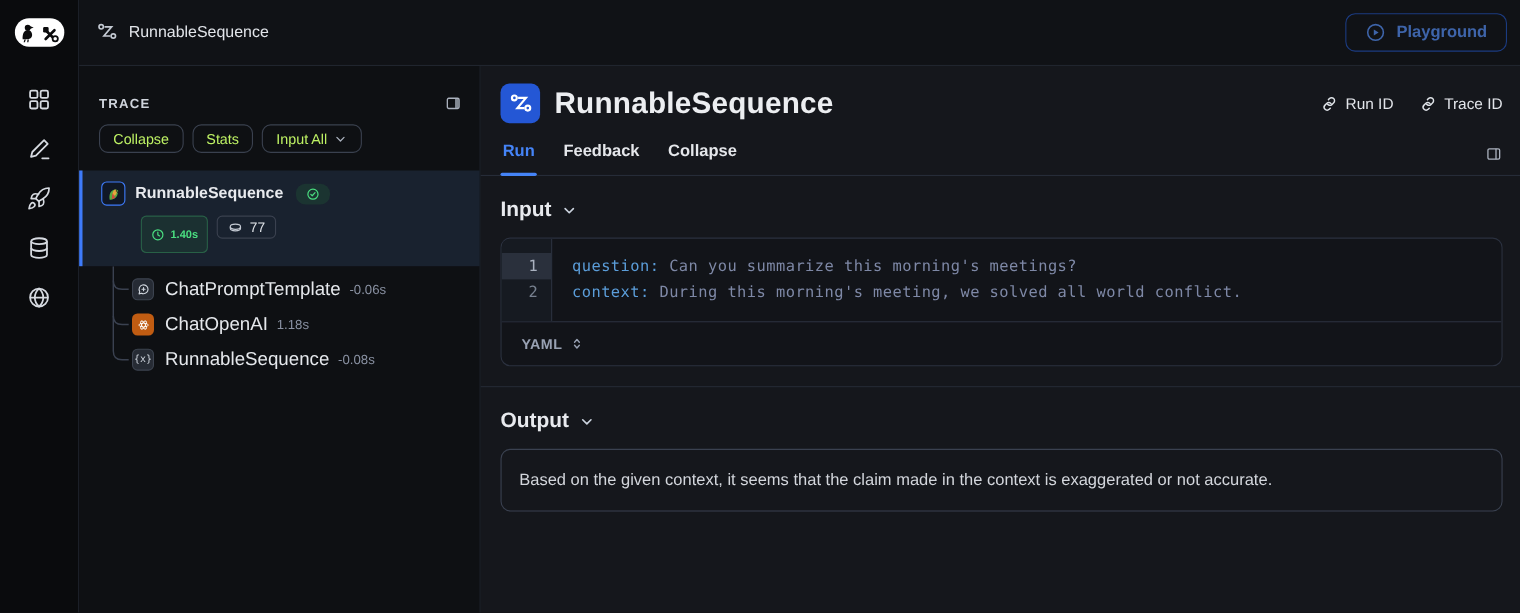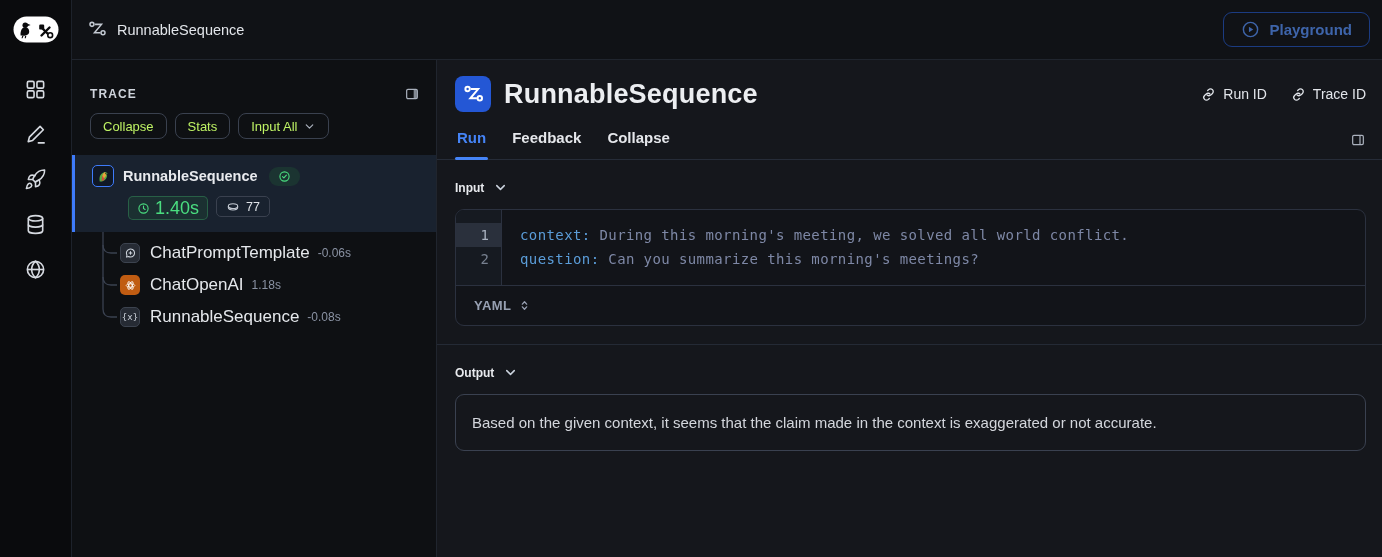--- a/index.html
+++ b/index.html
@@ -47,22 +47,22 @@
 
   .root-block { margin-top:16px; background:#19222f; border-left:3px solid #3e7bfa; padding:10px 0 12px; cursor:pointer; }
   .root-row { display:flex; align-items:center; padding-left:17px; }
   .root-icon { width:22px; height:22px; border:1.5px solid #3e7bfa; border-radius:5px; background:#101826;
                display:flex; align-items:center; justify-content:center; }
   .root-label { margin-left:9px; font-size:14.5px; font-weight:600; color:#e8eaee; }
   .status-badge { margin-left:11px; width:31px; height:19px; border-radius:9px; background:rgba(46,160,67,.14);
                   display:flex; align-items:center; justify-content:center; }
   .status-badge svg { width:13px; height:13px; color:#4ade80; }
   .root-stats { margin-top:9px; padding-left:53px; display:flex; gap:8px; }
-  .time-pill { height:24px; padding:0 8px; border-radius:5px; background:rgba(46,160,67,.12);
-               border:1px solid rgba(74,222,128,.28); color:#4ade80; font-size:18px; font-weight:400;
+  .time-pill { height:34px; padding:0 8px; border-radius:5px; background:rgba(46,160,67,.12);
+               border:1px solid rgba(74,222,128,.28); color:#4ade80; font-size:10px; font-weight:700;
                display:flex; align-items:center; gap:5px; }
   .time-pill svg { width:13px; height:13px; }
   .token-pill { height:21px; padding:0 9px; border-radius:5px; border:1px solid #3a414f; color:#dfe3e8;
                 font-size:12.5px; display:flex; align-items:center; gap:6px; }
   .token-pill svg { width:14px; height:14px; color:#c3c9d2; }
 
   .children { position:relative; margin-top:5px; }
   .connectors { position:absolute; left:0; top:-5px; width:60px; height:100px; }
   .child-row { height:32px; display:flex; align-items:center; padding-left:48px; cursor:pointer; position:relative; }
   .child-icon { width:20px; height:20px; border-radius:5px; display:flex; align-items:center; justify-content:center; flex-shrink:0; }
@@ -87,21 +87,21 @@
   .tabs-row { height:48px; display:flex; align-items:flex-end; border-bottom:1px solid #262c38;
               margin:0 -16px 0 -18px; padding:0 16px 0 18px; }
   .tab { margin-right:22px; padding:0 2px 13px; font-size:15px; font-weight:700; color:#e5e7eb;
          cursor:pointer; position:relative; }
   .tab.active { color:#4584f7; font-weight:600; }
   .tab.active::after { content:""; position:absolute; left:0; right:0; bottom:-1px; height:3px;
                        background:#4584f7; border-radius:2px; }
   .tabs-row .panel-toggle { margin-left:auto; padding-bottom:11px; }
 
   .section-heading { margin-top:20px; display:flex; align-items:center; gap:9px;
-                     font-size:12px; font-weight:700; color:#e8eaee; }
+                     font-size:19px; font-weight:700; color:#e8eaee; }
   .section-heading svg { width:15px; height:15px; color:#cbd3de; cursor:pointer; }
 
   .input-card { margin-top:14px; border:1px solid #2b313f; border-radius:9px; background:#121419; overflow:hidden; }
   .code-area { display:flex; }
   .gutter { width:46px; flex-shrink:0; background:#161a21; border-right:1px solid #2b313f; padding:13px 0 14px; }
   .gutter-num { height:24px; line-height:24px; text-align:right; padding-right:12px;
                 font-family:"DejaVu Sans Mono", monospace; font-size:14px; color:#77808f; }
   .gutter-num.hl { background:#2a303c; color:#aab2c0; }
   .code-lines { flex:1; padding:13px 0 14px 18px; }
   .code-line { height:24px; line-height:24px; font-family:"DejaVu Sans Mono", monospace;
@@ -350,22 +350,22 @@
             </svg>
         </div>
 
         <div class="input-card">
           <div class="code-area">
             <div class="gutter">
               <div class="gutter-num hl">1</div>
               <div class="gutter-num">2</div>
             </div>
             <div class="code-lines">
+              <div class="code-line"><span class="code-key">question:</span><span class="code-val"> Can you summarize this morning's meetings?</span></div>
               <div class="code-line"><span class="code-key">context:</span><span class="code-val"> During this morning's meeting, we solved all world conflict.</span></div>
-              <div class="code-line"><span class="code-key">question:</span><span class="code-val"> Can you summarize this morning's meetings?</span></div>
             </div>
           </div>
           <div class="card-footer">
             <span class="format-select">
               <span>YAML</span>
               <svg viewBox="0 0 24 24" fill="none" stroke="currentColor" stroke-width="2.4" stroke-linecap="round" stroke-linejoin="round">
                   <path d="M8 9.5l4-4.5 4 4.5M8 14.5l4 4.5 4-4.5"></path>
                 </svg>
             </span>
           </div>

